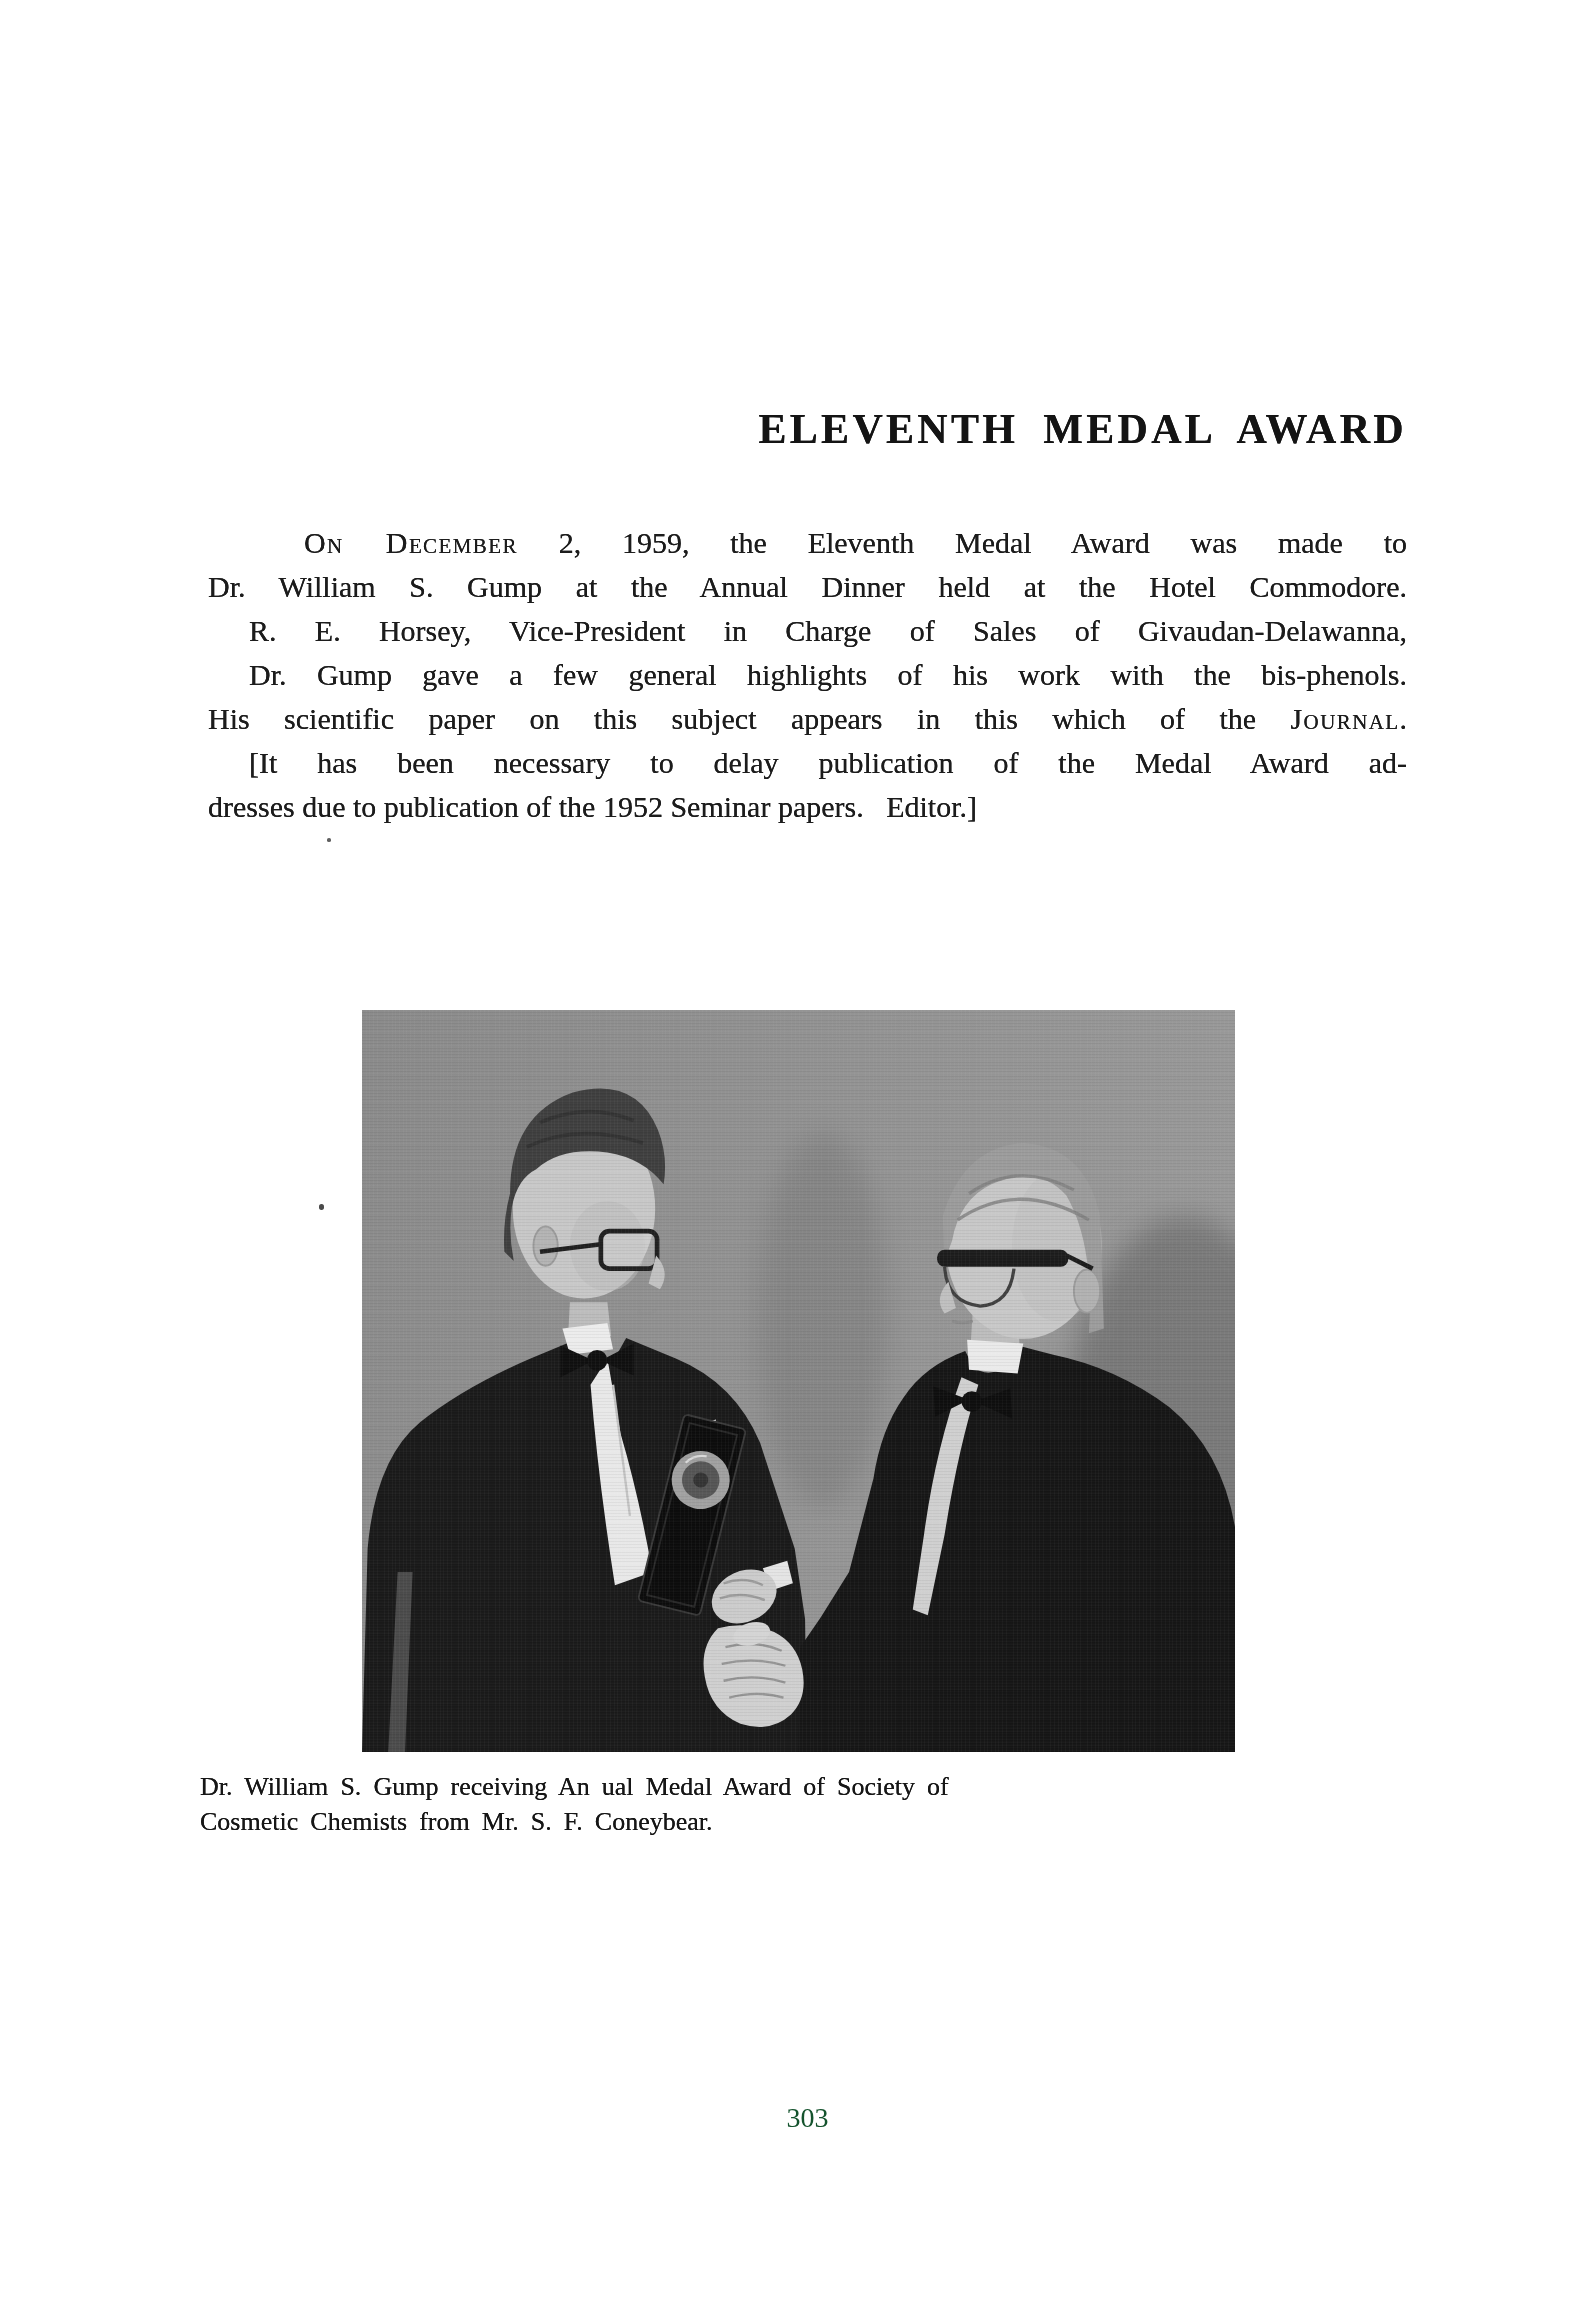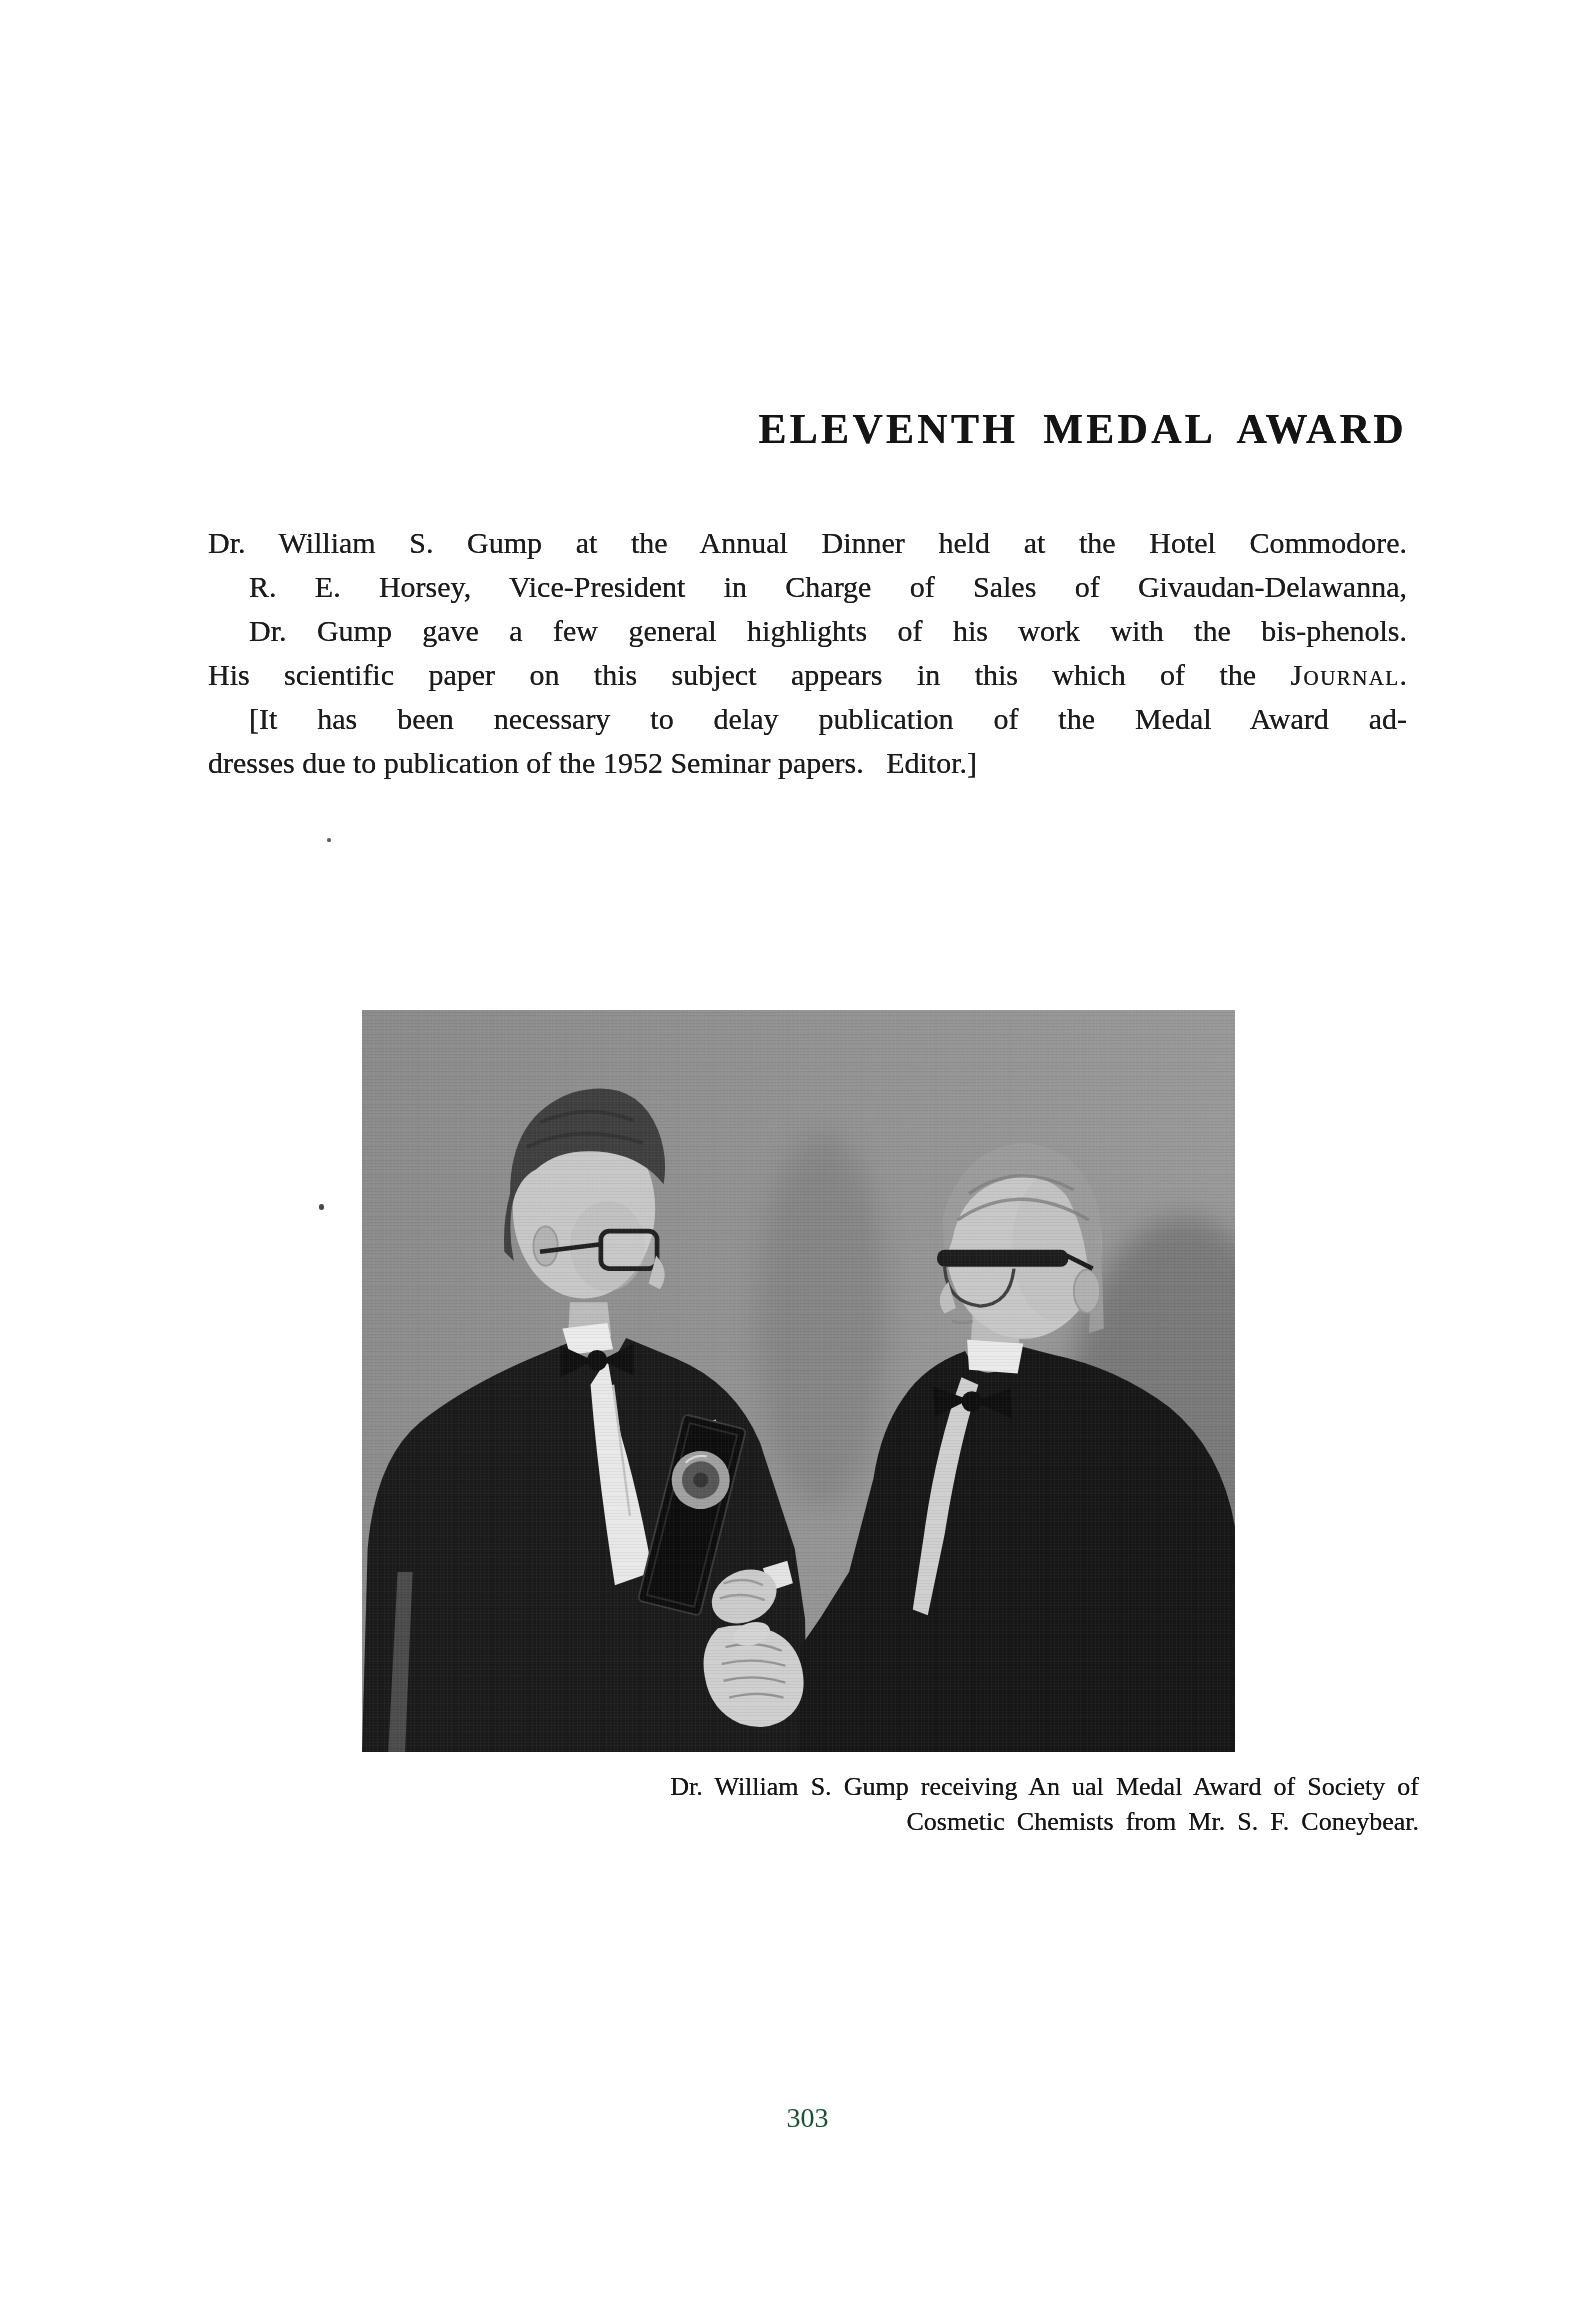--- a/index.html
+++ b/index.html
@@ -42,22 +42,22 @@
   .photo svg{display:block;}
   .halftone{
     position:absolute;left:0;top:0;width:100%;height:100%;
     background:
       repeating-linear-gradient(0deg, rgba(25,25,25,0.05) 0px, rgba(25,25,25,0.05) 0.9px, rgba(255,255,255,0.03) 0.9px, rgba(255,255,255,0.0) 2.8px),
       repeating-linear-gradient(90deg, rgba(255,255,255,0.03) 0px, rgba(255,255,255,0.03) 0.9px, rgba(0,0,0,0.0) 0.9px, rgba(0,0,0,0.0) 3.7px);
     pointer-events:none;
   }
   .caption{
     position:absolute;
-    left:220px;top:1769px;width:1199px;
-    text-align:right;
+    left:200px;top:1769px;width:1199px;
+    text-align:left;
     font-size:26px;line-height:35px;
     word-spacing:5.6px;
     color:#161616;
     text-shadow:0 0 0.4px #161616;
   }
   .pagenum{
     position:absolute;
     left:208px;top:2102px;width:1199px;
     text-align:center;
     font-size:28px;line-height:32px;
@@ -68,20 +68,21 @@
   .speck.s2{left:319px;top:1204px;width:4.7px;height:5.6px;opacity:.85;}
 </style>
 </head>
 <body>
 
 <div class="page">
 
   <div class="title">ELEVENTH MEDAL AWARD</div>
 
   <div class="body">
+    <div class="bl j ind1"><span class="sc">On December</span><span> 2, 1959, the Eleventh Medal Award was made to</span></div>
     <div class="bl j"><span>Dr. William S. Gump at the Annual Dinner held at the Hotel Commodore.</span></div>
     <div class="bl j ind2"><span>R. E. Horsey, Vice-President in Charge of Sales of Givaudan-Delawanna,</span></div>
     <div class="bl j ind2"><span>Dr. Gump gave a few general highlights of his work with the bis-phenols.</span></div>
     <div class="bl j"><span>His scientific paper on this subject appears in this which of the </span><span class="sc">Journal</span><span>.</span></div>
     <div class="bl j ind2"><span>[It has been necessary to delay publication of the Medal Award ad-</span></div>
     <div class="bl left"><span>dresses due to publication of the 1952 Seminar papers.   Editor.]</span></div>
   </div>
 
   <div class="photo">
     <svg width="873" height="742" viewBox="0 0 932 792" xmlns="http://www.w3.org/2000/svg">

